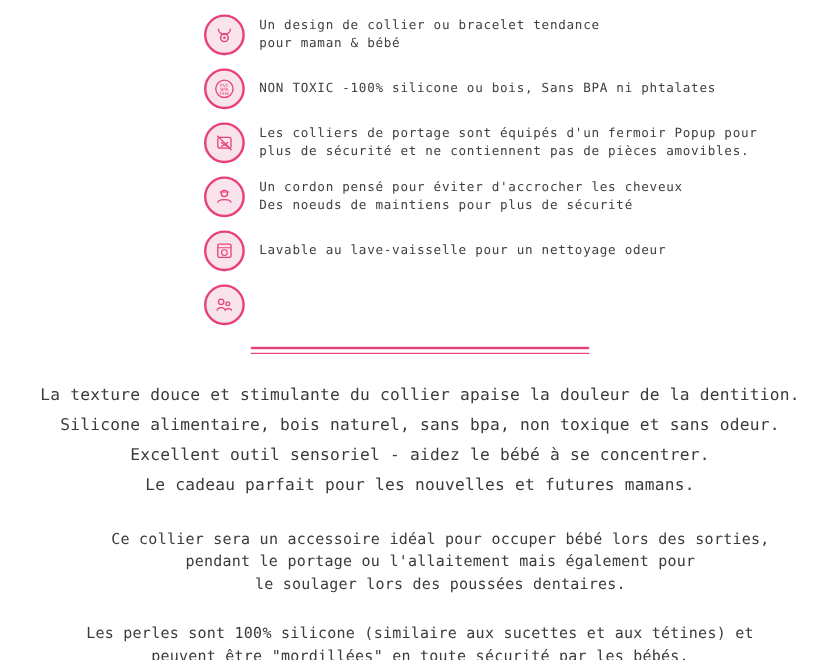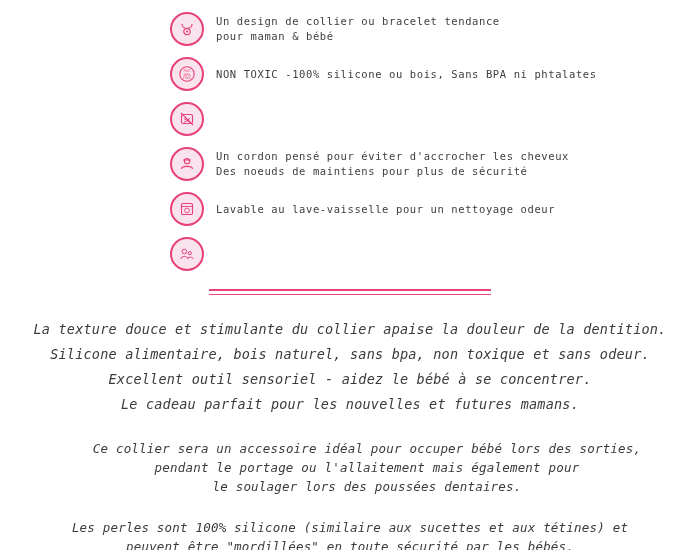--- a/index.html
+++ b/index.html
@@ -75,21 +75,20 @@
   
   .body-copy {
     text-align: center;
     margin-top: 22px;
     font-family: "DejaVu Sans Mono", monospace;
     color: #3b3b3b;
   }
   .para {
     margin: 0 auto;
     white-space: pre-line;
-    font-style: italic;
   }
   .para-1 {
     font-size: 13.5px;
     line-height: 25px;
     letter-spacing: 0.2px;
   }
   .para-2 {
     font-size: 12.5px;
     line-height: 19px;
     letter-spacing: 0.2px;
@@ -135,20 +134,22 @@
     </div>
 
     <div class="feature-row">
       <div class="feature-icon">
         <svg width="18" height="18" viewBox="0 0 18 18">
           <rect x="3.5" y="4.5" width="11" height="9" rx="1.5" stroke="#e8407a" stroke-width="1.1" fill="none"></rect>
           <path d="M6 8.5 L12 12.5 M12 8.5 L6 12.5" stroke="#e8407a" stroke-width="1"></path>
           <path d="M3 3 L15 15" stroke="#e8407a" stroke-width="1.1"></path>
         </svg>
       </div>
+      <div class="feature-text">Les colliers de portage sont équipés d'un fermoir Popup pour
+plus de sécurité et ne contiennent pas de pièces amovibles.</div>
     </div>
 
     <div class="feature-row">
       <div class="feature-icon">
         <svg width="18" height="18" viewBox="0 0 18 18">
           <circle cx="9" cy="6.2" r="2.6" stroke="#e8407a" stroke-width="1.1" fill="none"></circle>
           <path d="M3.5 14 C3.5 10.5, 14.5 10.5, 14.5 14" stroke="#e8407a" stroke-width="1.1" fill="none"></path>
           <path d="M5 5 L13 5" stroke="#e8407a" stroke-width="0.9"></path>
         </svg>
       </div>

